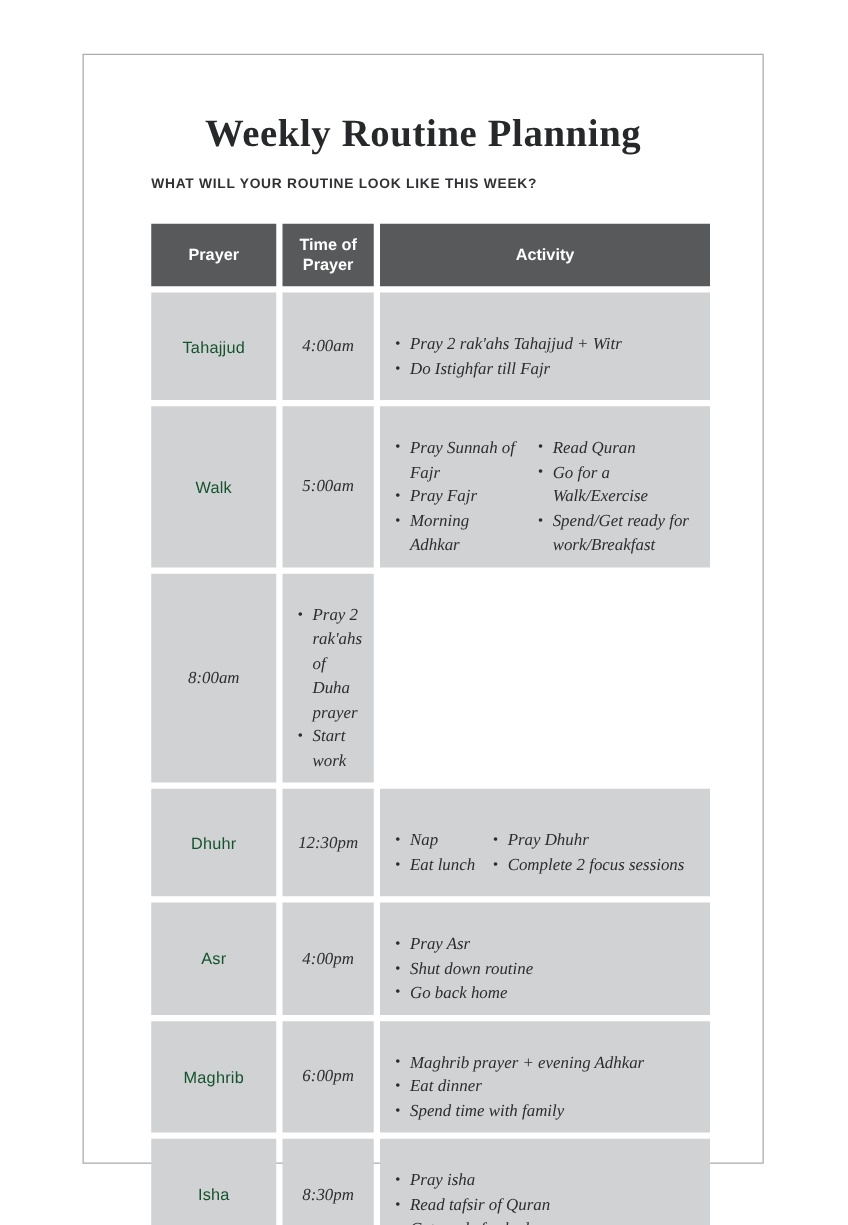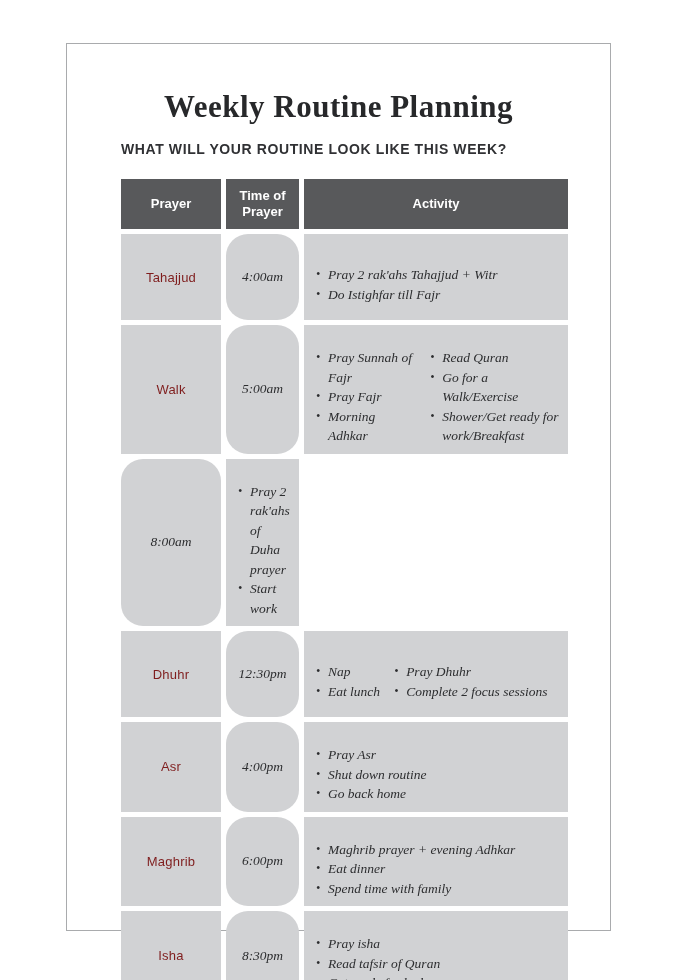--- a/index.html
+++ b/index.html
@@ -24,40 +24,40 @@
     margin-top: 45px;
     text-align: center;
     font-family: "Liberation Serif", "DejaVu Serif", serif;
     font-weight: 600;
     font-size: 31px;
     letter-spacing: 0.5px;
     color: #27282a;
   }
   .page-subtitle {
     margin: 16px 0 0 54px;
-    font-size: 14px;
+    font-size: 11px;
     font-weight: 700;
     letter-spacing: 0.6px;
     color: #303134;
   }
   .routine-table {
     position: absolute;
     left: 54px;
     top: 135px;
     width: 447px;
   }
   .table-row {
     display: grid;
     grid-template-columns: 100px 73px 264px;
     column-gap: 5px;
     margin-bottom: 5px;
   }
   .cell {
     background: #d1d2d4;
-    color: #7f1d1d;
+    color: #14532d;
   }
   .head-cell {
     background: #58595b;
     color: #ffffff;
     font-weight: 700;
     font-size: 13px;
     height: 50px;
     display: flex;
     align-items: center;
     justify-content: center;
@@ -76,21 +76,20 @@
   .hand {
     font-family: cursive;
     font-style: italic;
     font-size: 13.5px;
     color: #2c2d2f;
   }
   .time-cell {
     display: flex;
     align-items: center;
     justify-content: center;
-    border-radius: 22px;
   }
   .activity-cell {
     display: flex;
     align-items: center;
     gap: 14px;
     padding: 23px 8px 8px 12px;
   }
   .activity-list { list-style: none; }
   .activity-item {
     position: relative;
@@ -137,21 +136,21 @@
     <div class="cell time-cell hand">5:00am</div>
     <div class="cell activity-cell hand">
             <ul class="activity-list">
               <li class="activity-item">Pray Sunnah of Fajr</li>
               <li class="activity-item">Pray Fajr</li>
               <li class="activity-item">Morning Adhkar</li>
             </ul>
             <ul class="activity-list">
               <li class="activity-item">Read Quran</li>
               <li class="activity-item">Go for a Walk/Exercise</li>
-              <li class="activity-item">Shower/Get ready for work/Breakfast</li>
+              <li class="activity-item">Spend/Get ready for work/Breakfast</li>
             </ul>
           </div>
   </div>
 
   <div class="table-row body-row">
     <div class="cell time-cell hand">8:00am</div>
     <div class="cell activity-cell hand">
             <ul class="activity-list">
               <li class="activity-item">Pray 2 rak'ahs of Duha prayer</li>
               <li class="activity-item">Start work</li>

